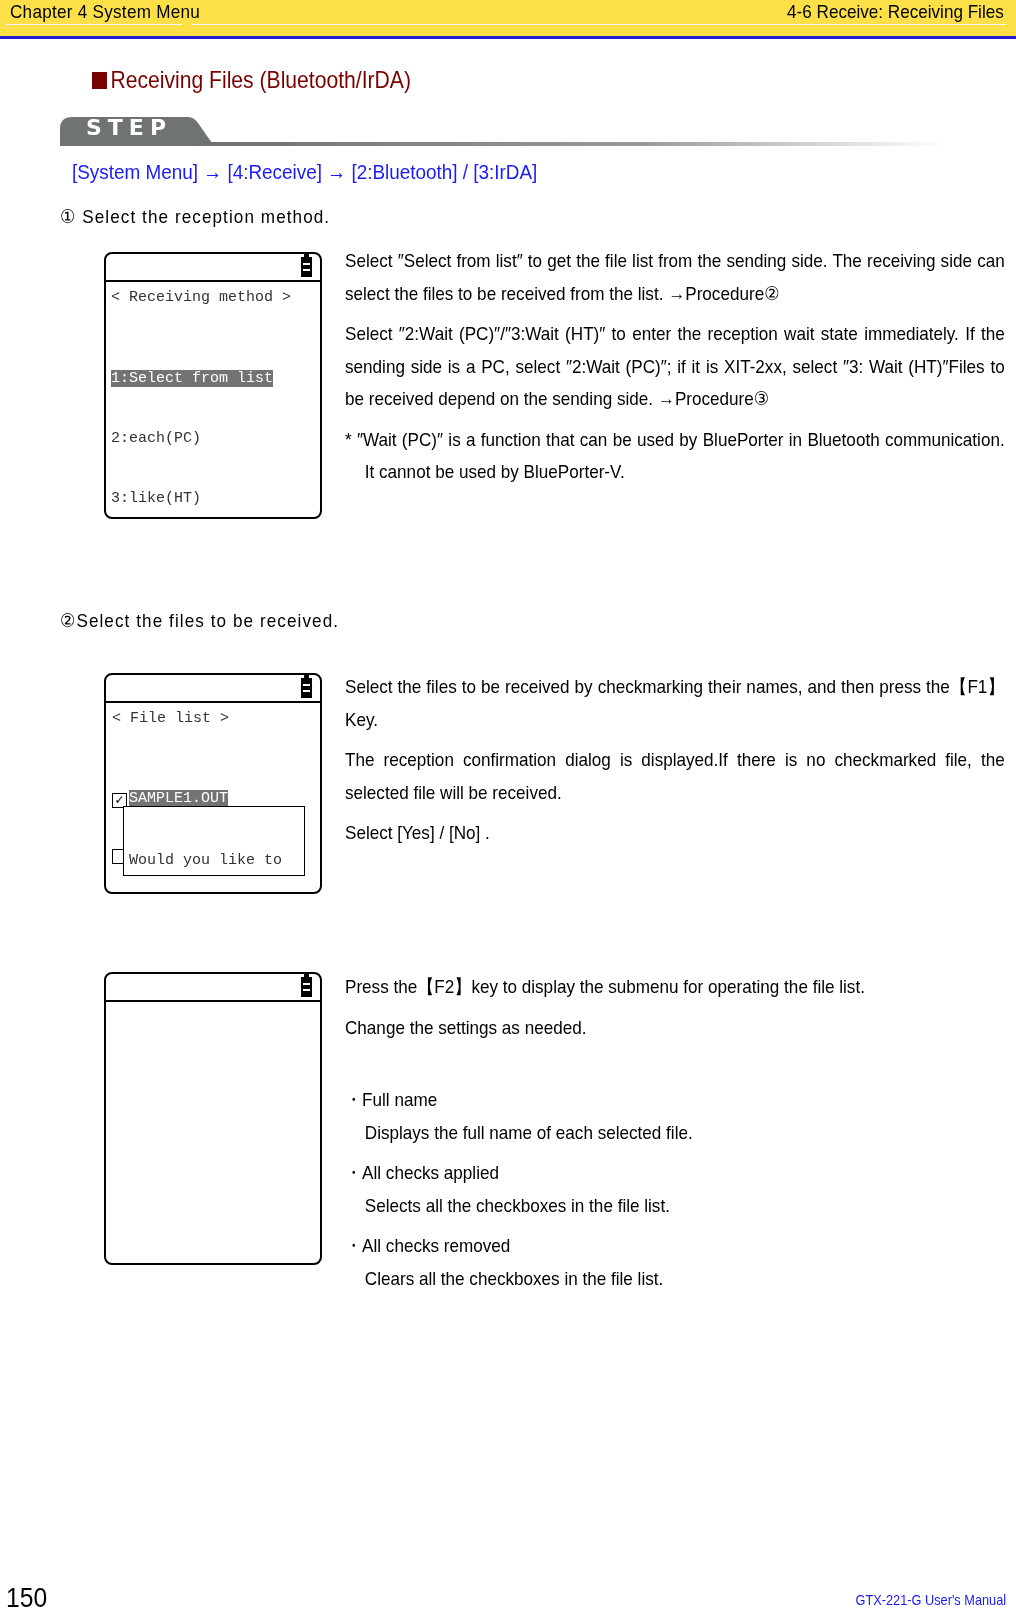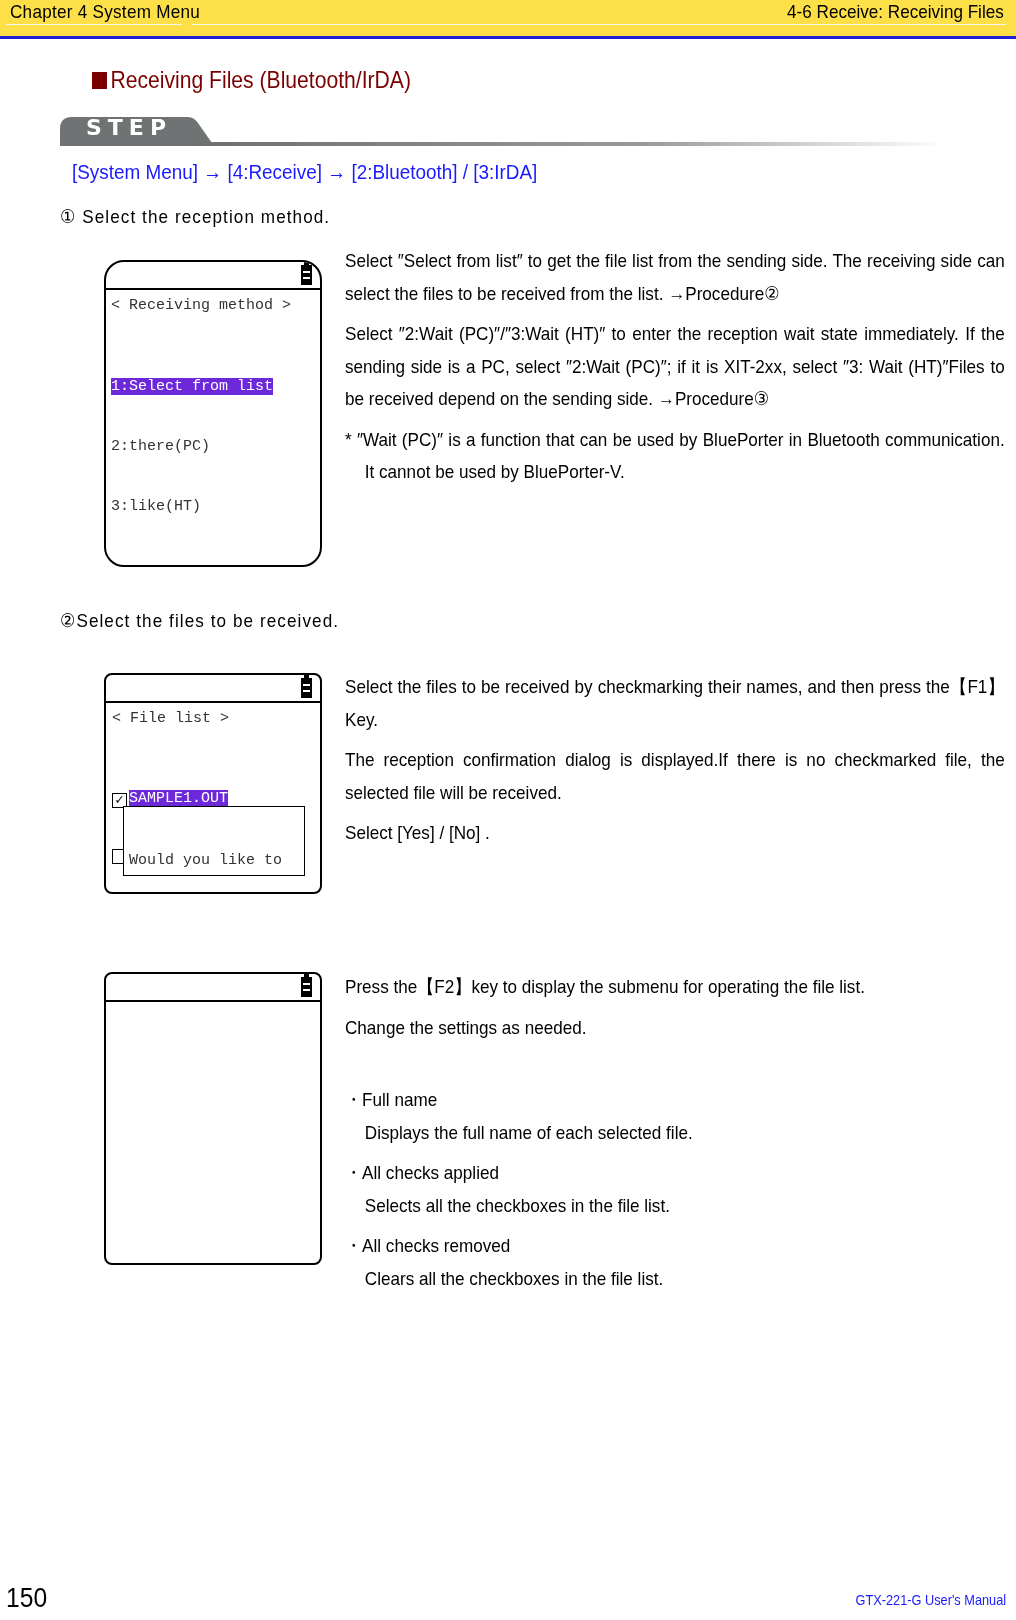--- a/index.html
+++ b/index.html
@@ -28,21 +28,21 @@
   .step-head { position: absolute; font-size: 19px; font-family: "Liberation Sans", sans-serif; transform: scaleX(0.9); transform-origin: left; white-space: nowrap; letter-spacing: 1.2px; }
 
   
   .device { position: absolute; left: 104px; width: 218px; border: 2.5px solid #000; border-radius: 8px; background: #fff; overflow: hidden; }
   .device .statusbar { height: 28px; border-bottom: 2px solid #000; position: relative; }
   .battery { position: absolute; right: 8px; top: 3px; width: 11px; height: 20px; background: #000; }
   .battery::before { content: ""; position: absolute; left: 3px; top: -3px; width: 5px; height: 3px; background: #000; }
   .battery .b1, .battery .b2 { position: absolute; left: 2px; width: 7px; height: 2px; background: #fff; }
   .battery .b1 { top: 6px; } .battery .b2 { top: 12px; }
   .lcd { font-family: "Liberation Mono", "DejaVu Sans Mono", monospace; font-size: 15px; color: #333; position: absolute; white-space: pre; line-height: 20px; }
-  .hl { background: #6d28d9; color: #fff; }
+  .hl { background: #737373; color: #fff; }
   .cbx { display: inline-block; width: 15px; height: 15px; border: 1.5px solid #000; vertical-align: -2px; margin-right: 2px; position: relative; font-size: 14px; line-height: 12px; text-align: center; color: #000; }
   .dialog { position: absolute; border: 1.5px solid #000; background: #fff; }
   .fkey { display: inline-block; width: 15px; height: 15px; border: 1px solid #777; border-radius: 3px; font-size: 8px; line-height: 13px; text-align: center; color: #555; vertical-align: 1px; margin-right: 1px; font-family: "DejaVu Sans", sans-serif; }
 
   
   .para { position: absolute; left: 345px; width: 660px; font-family: "Liberation Sans", sans-serif; font-size: 19px; line-height: 32.5px; text-align: justify; transform: scaleX(0.9); transform-origin: left; width: 733px; }
   .para p { margin-bottom: 8px; }
   .bullet-title { }
   .bullet-desc { padding-left: 22px; }
 
@@ -67,31 +67,31 @@
 <svg class="step-badge" viewBox="0 0 160 30" width="160" height="30">
   <path d="M12 0 H128 Q134 0 138 6 L152 26 Q154 29 158 29 H0 V12 Q0 0 12 0 Z" fill="#6f7374"></path>
 </svg>
 <div class="step-line"></div>
 <div class="step-text">STEP</div>
 
 <div class="nav-path">[System Menu] → [4:Receive] → [2:Bluetooth] / [3:IrDA]</div>
 
 <div class="step-head" style="left:60px; top:205px;">① Select the reception method.</div>
 
-<div class="device" style="top:260px; height:307px;border-radius:20px;">
+<div class="device" style="top:252px; height:267px;">
   <div class="statusbar">
     <div class="battery">
         <span class="b1"></span>
         <span class="b2"></span>
       </div>
   </div>
   <div class="lcd" style="left:5px; top:34px;">&lt; Receiving method &gt;</div>
   <div class="lcd" style="left:5px; top:75px;">
     <div><span class="hl">1:Select from list</span></div>
-    <div>2:there(PC)</div>
+    <div>2:each(PC)</div>
     <div>3:like(HT)</div>
   </div>
 </div>
 
 <div class="para" style="top:245px;">
   <p>Select ″Select from list″ to get the file list from the sending side. The receiving side can select the files to be received from the list. →Procedure②</p>
   <p>Select ″2:Wait (PC)″/″3:Wait (HT)″ to enter the reception wait state immediately. If the sending side is a PC, select ″2:Wait (PC)″; if it is XIT-2xx, select ″3: Wait (HT)″Files to be received depend on the sending side. →Procedure③</p>
   <p style="padding-left:22px; text-indent:-22px;">* ″Wait (PC)″ is a function that can be used by BluePorter in Bluetooth communication. It cannot be used by BluePorter-V.</p>
 </div>
 

